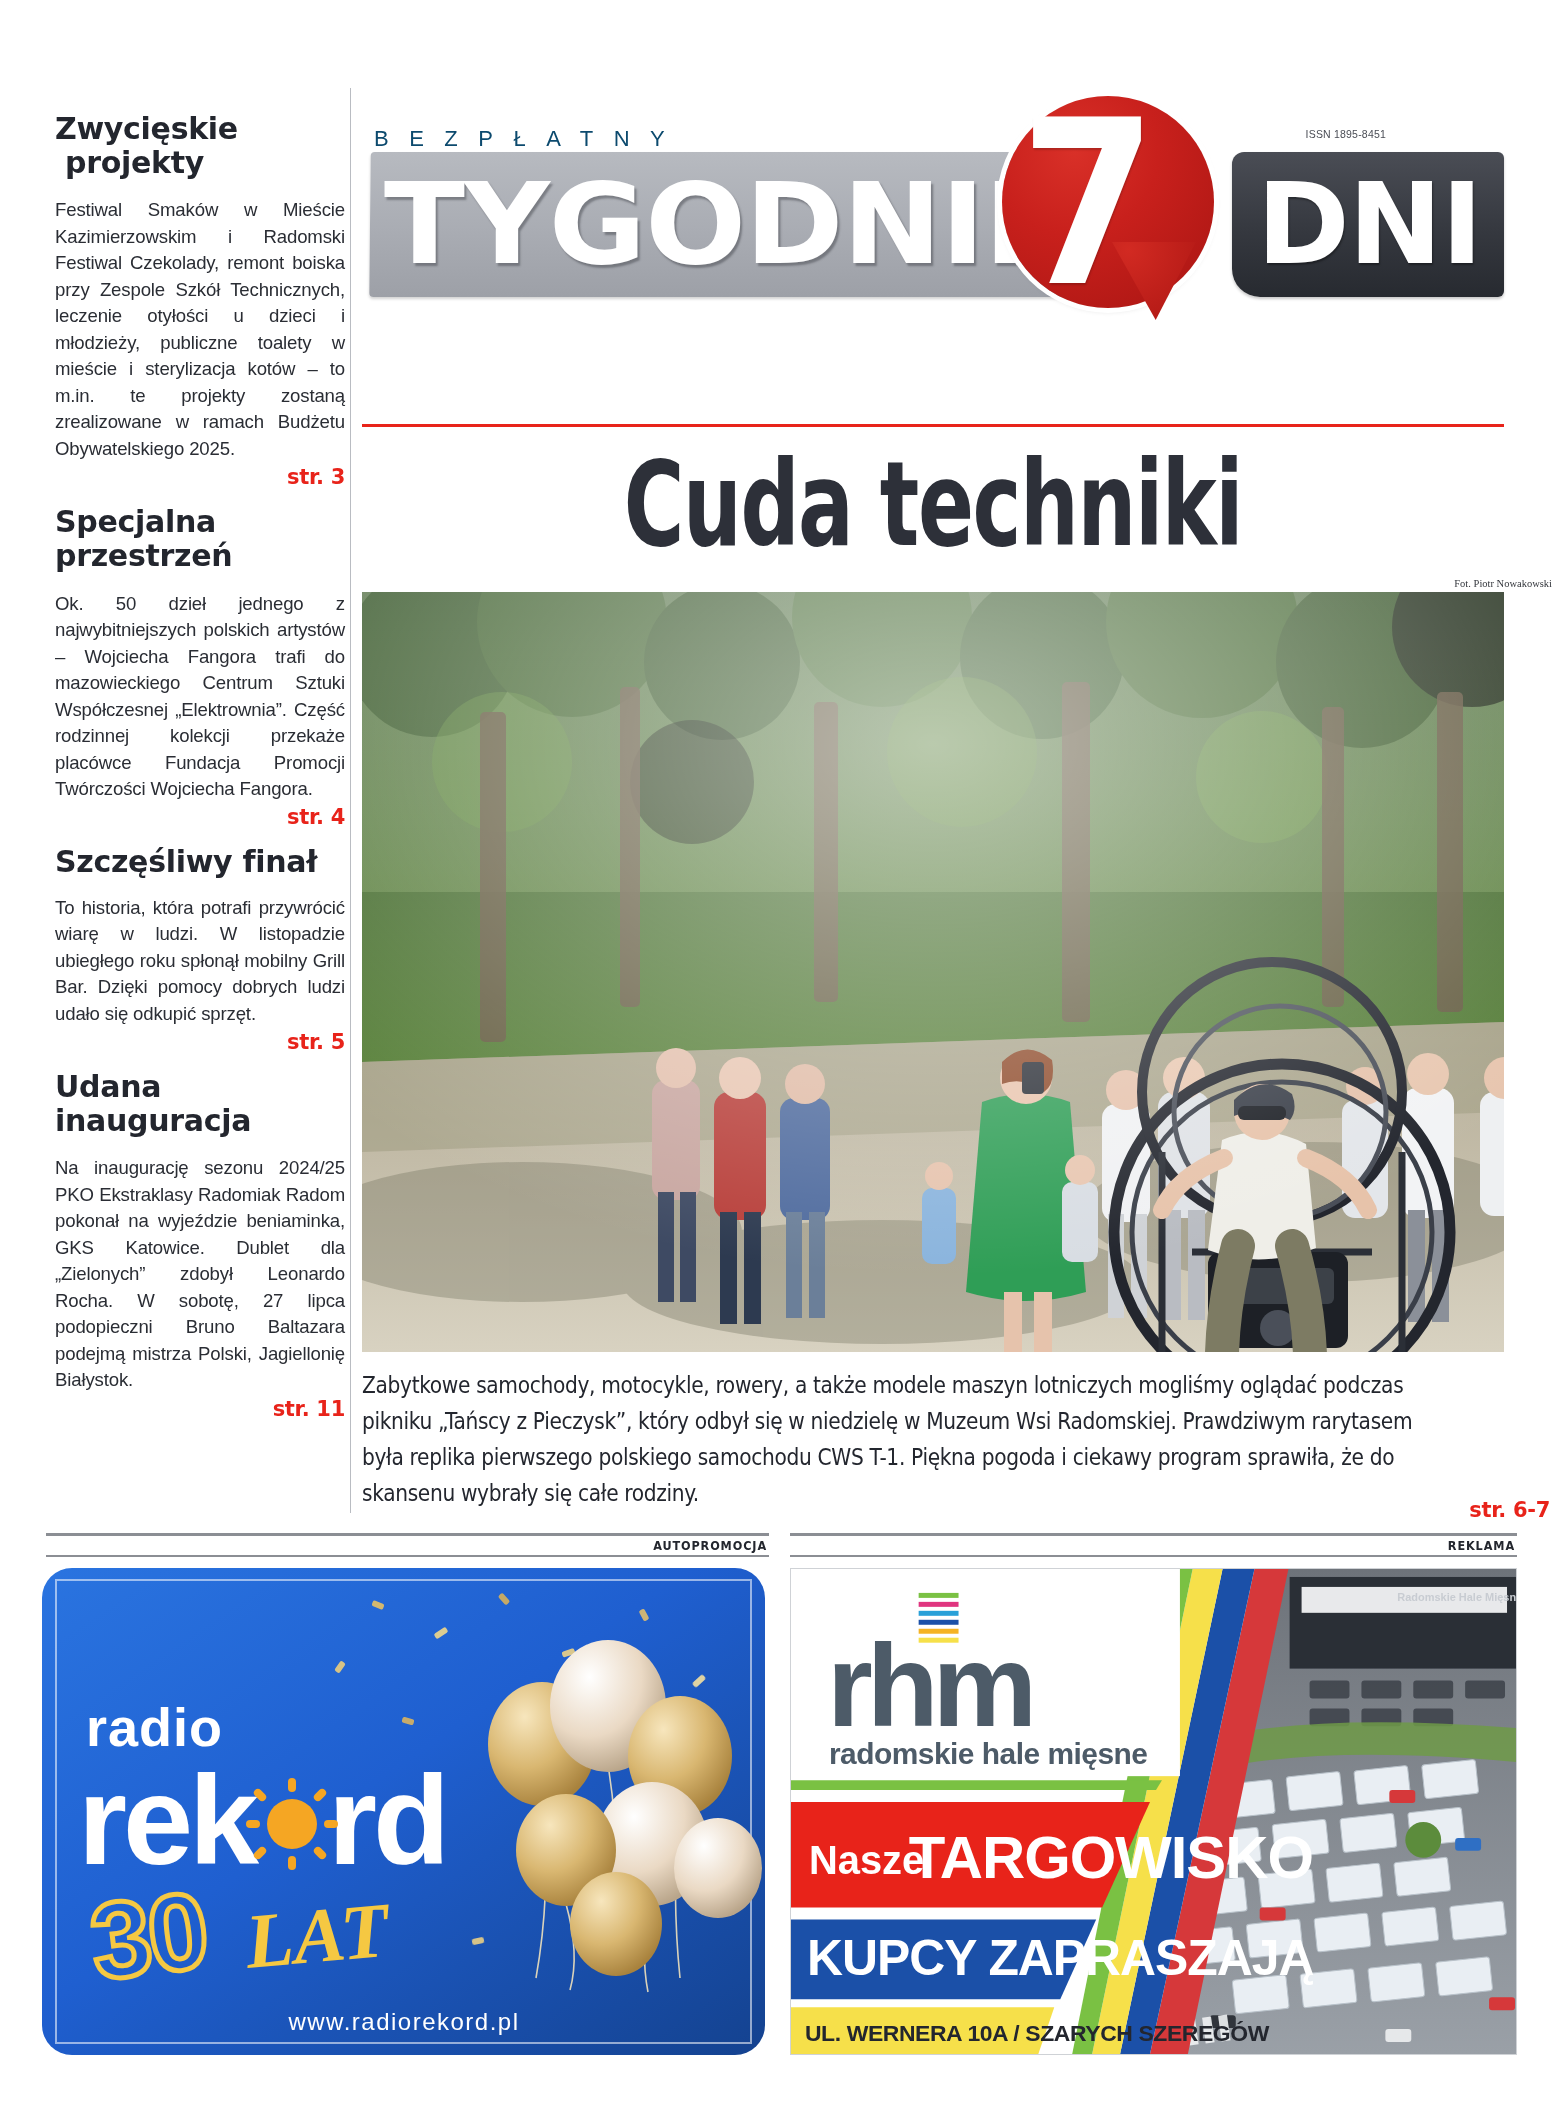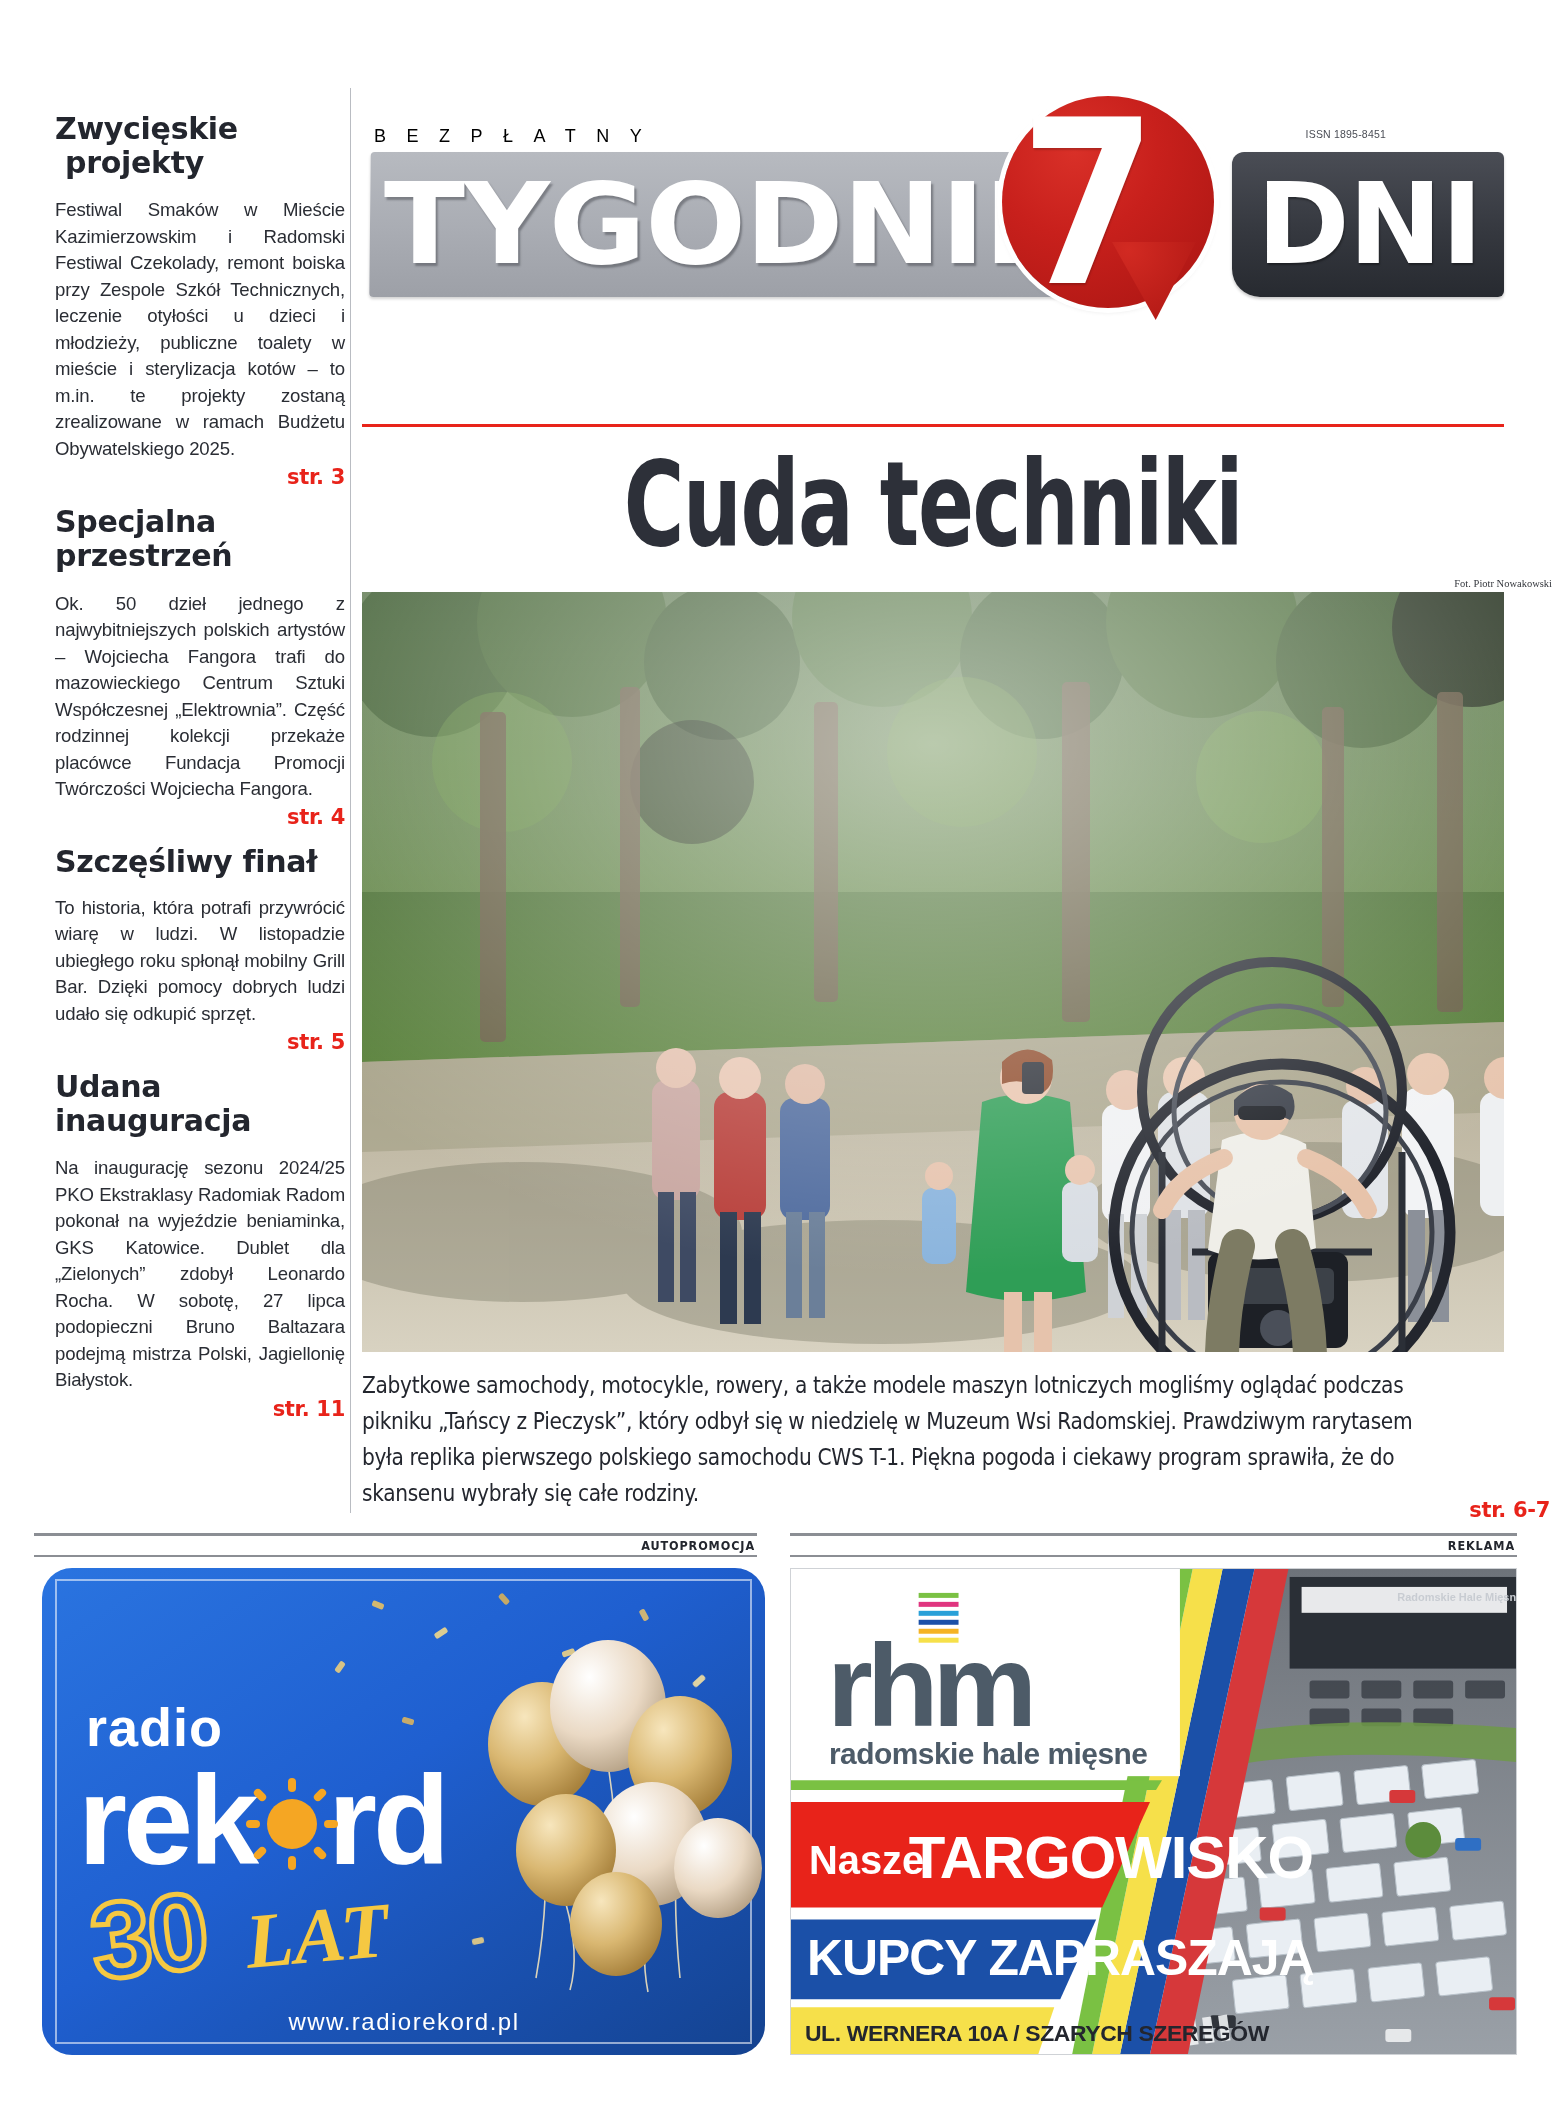--- a/index.html
+++ b/index.html
@@ -78,23 +78,23 @@
     top: 84px;
     width: 1142px;
     height: 230px;
   }
 
   .bezplatny {
     position: absolute;
     left: 12px;
     top: 42px;
     font-family: "Liberation Sans", sans-serif;
-    font-size: 18px;
+    font-size: 22px;
     letter-spacing: 20.5px;
-    color: #000000;
+    color: #0c4a6e;
     font-weight: 400;
   }
 
   .ty-plate {
     position: absolute;
     left: 8px;
     top: 68px;
     width: 740px;
     height: 145px;
     background: linear-gradient(180deg,#b7bac0 0%,#a9acb3 55%,#9da0a7 100%);
@@ -311,21 +311,21 @@
     text-align: right;
     font-family: "DejaVu Sans Condensed", "Liberation Sans", sans-serif;
     font-weight: bold;
     font-size: 12.5px;
     letter-spacing: .9px;
     color: #23262e;
     line-height: 19px;
     padding-right: 2px;
   }
 
-  #ad-label-left  { left: 34px;  top: 1533px; width: 723px; }
+  #ad-label-left  { left: 46px;  top: 1533px; width: 723px; }
   #ad-label-right { left: 790px; top: 1533px; width: 727px; }
 
   
   .ad-left {
     position: absolute;
     left: 42px;
     top: 1568px;
     width: 723px;
     height: 487px;
     overflow: hidden;

